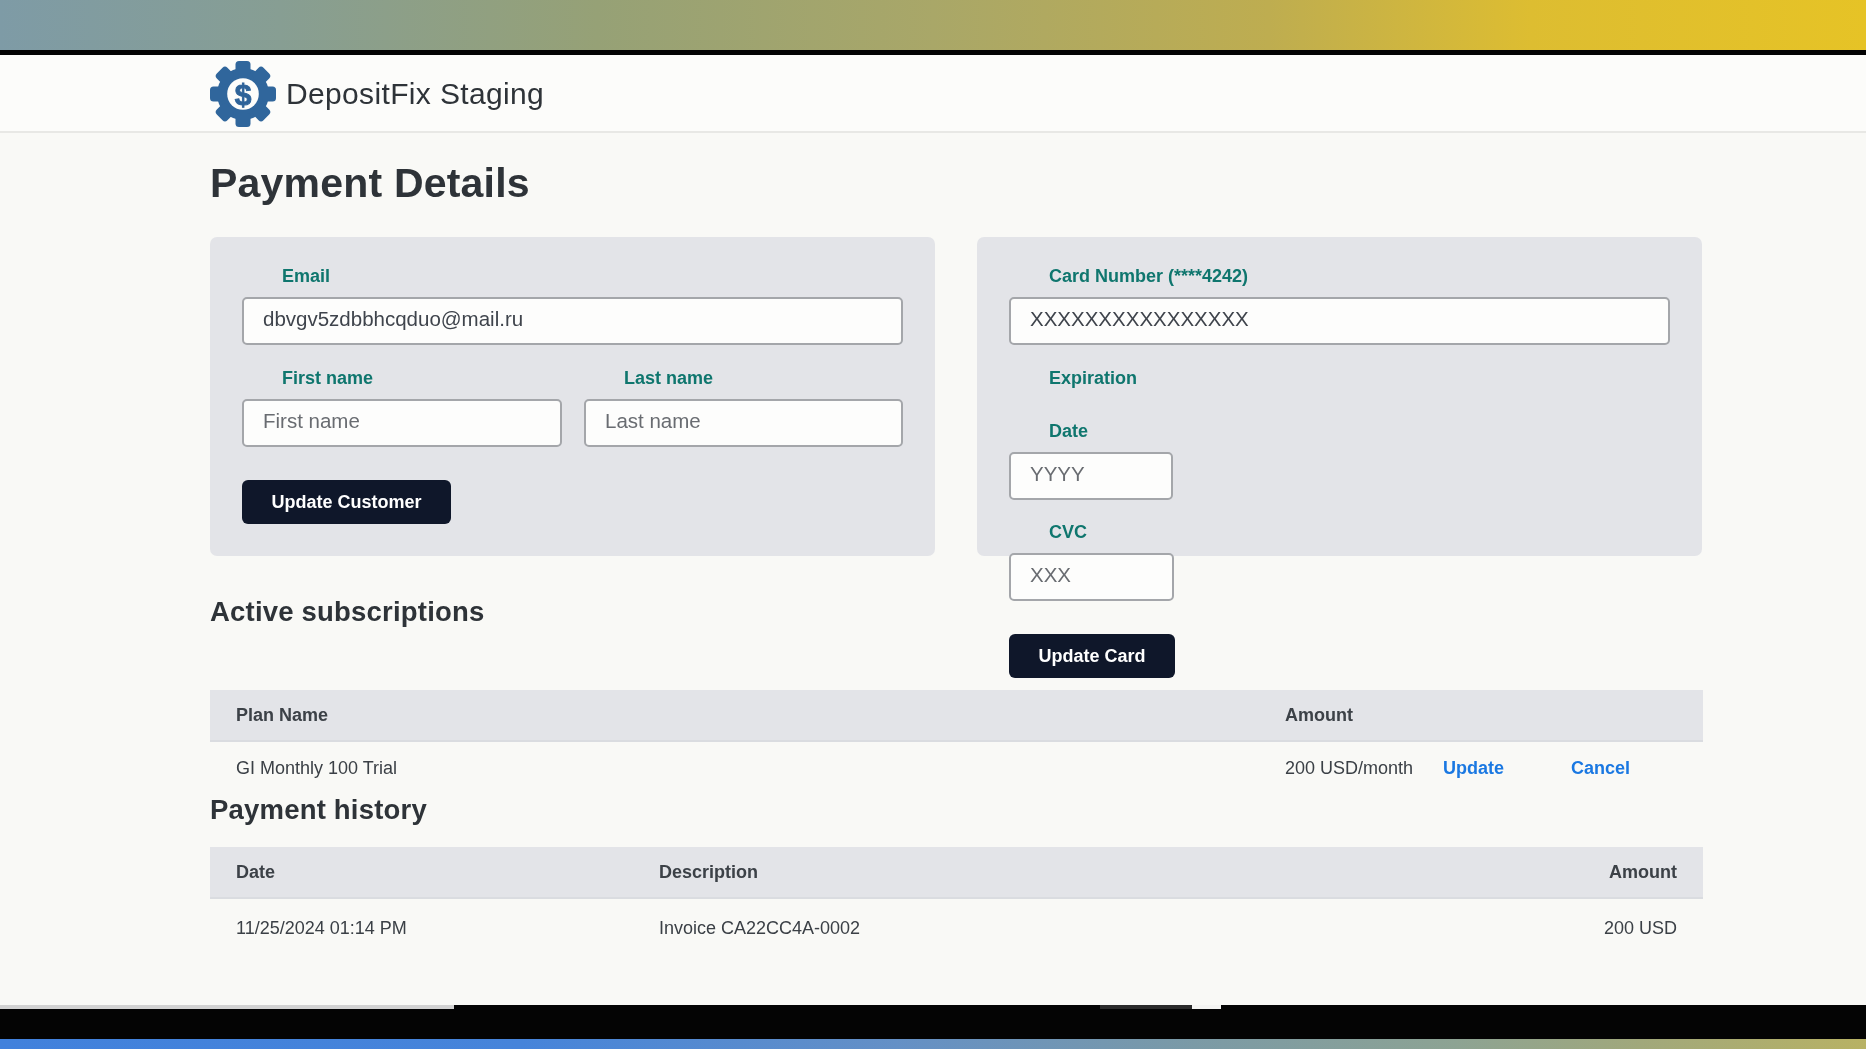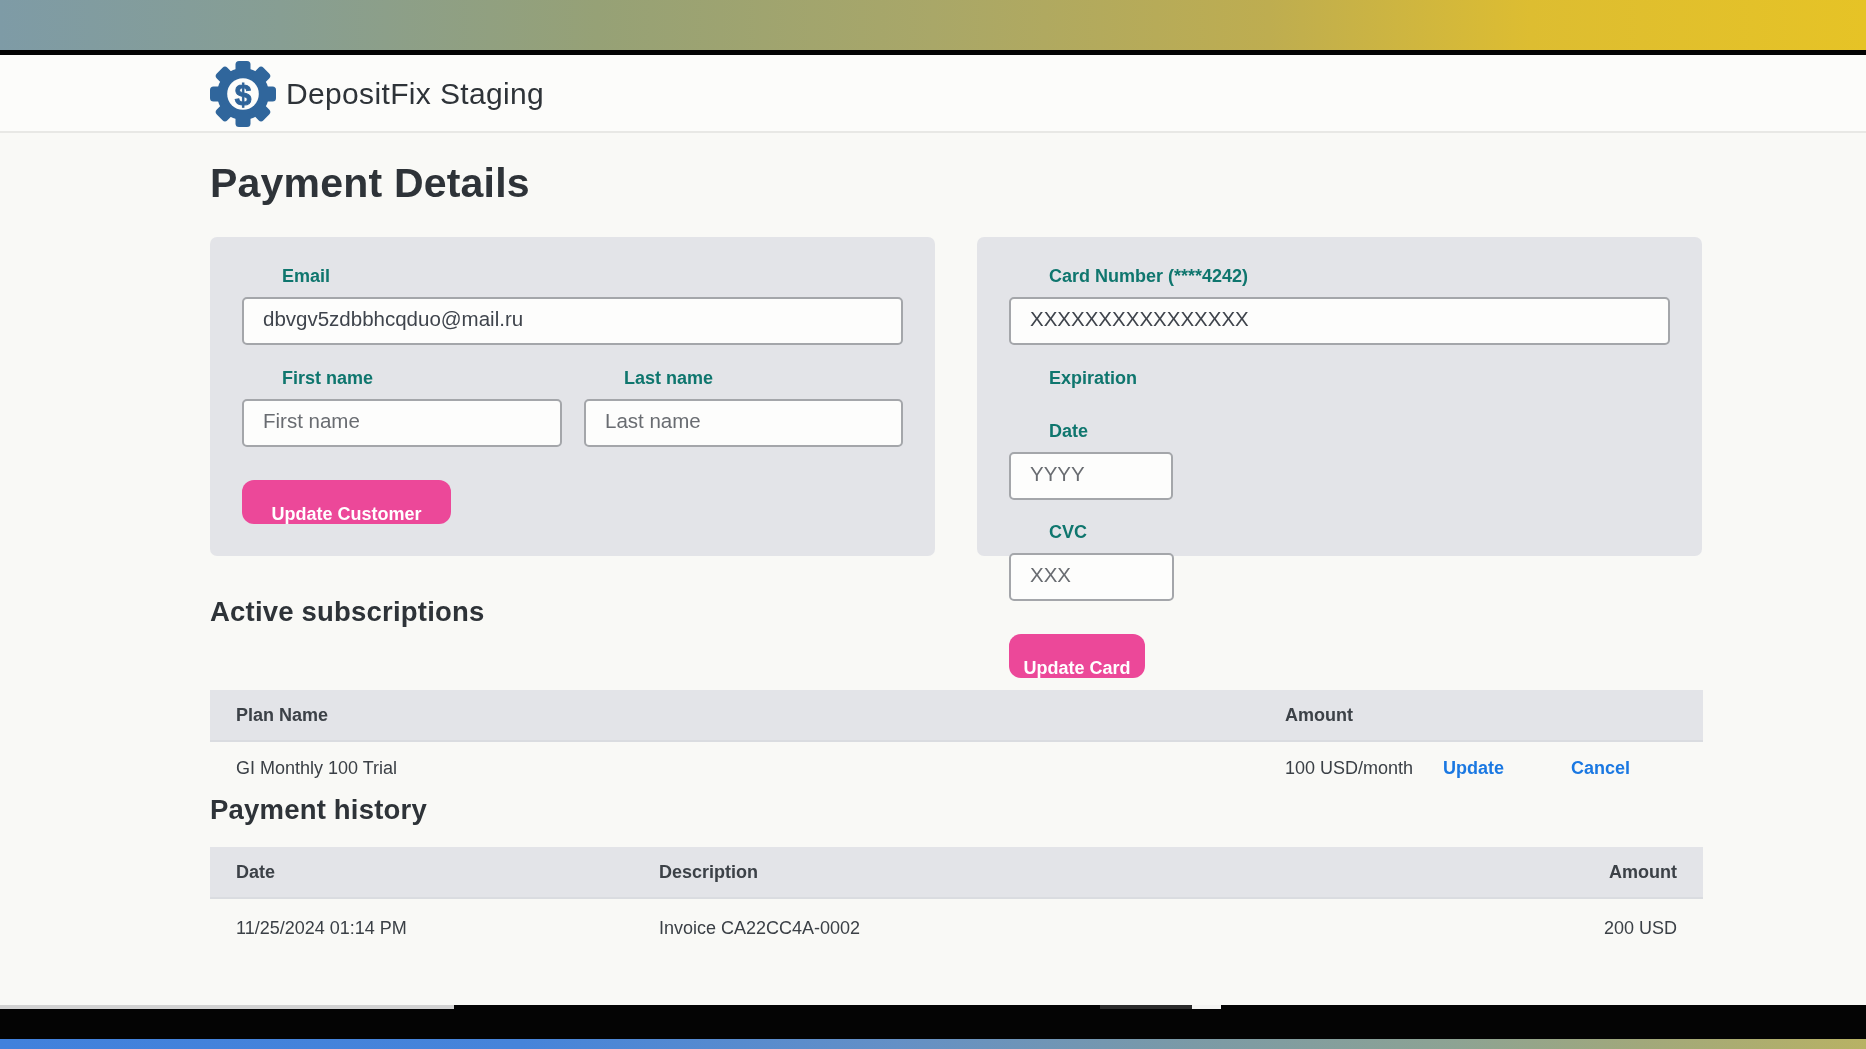--- a/index.html
+++ b/index.html
@@ -22,23 +22,23 @@
   .panels { position:absolute; top:100px; left:0; width:1493px; }
   .panel { position:absolute; top:0; width:725px; height:319px; background:#e3e4e8; border-radius:7px; padding:29px 32px; }
   .panel.left { left:0; }
   .panel.right { left:767px; }
 
   label { display:block; font-size:18px; font-weight:bold; color:#0f766e; margin-bottom:10px;margin-left:40px; }
   .inp { display:block; height:48px; background:#fdfdfc; border:2px solid #a4a6aa; border-radius:5px;
     font-family:"Liberation Sans", sans-serif; font-size:20.5px; color:#3f444c; padding:0 19px 4px; width:100%; }
   .inp.ph { color:#696c71; }
   .frow { display:flex; margin-top:23px;justify-content:space-between; }
-  .btn { display:inline-block; margin-top:33px; background:#ec4899; color:#fff; font-weight:bold;
-    font-size:18px; border:none; border-radius:12px; height:44px; padding:12px; line-height:44px; text-align:center; }
-  .btn.w1 { width:209px; } .btn.w2 { width:136px; }
+  .btn { display:inline-block; margin-top:33px; background:#0f172a; color:#fff; font-weight:bold;
+    font-size:18px; border:none; border-radius:6px; height:44px; padding:0; line-height:44px; text-align:center; }
+  .btn.w1 { width:209px; } .btn.w2 { width:166px; }
 
   h2 { font-size:27.5px; font-weight:bold; color:#2e3338; letter-spacing:0.2px; }
   .h2-subs { position:absolute; top:459px; }
   .table1 { position:absolute; top:512px; width:1493px;margin-top:41px; }
   .h2-hist { position:absolute; top:657px; }
   .table2 { position:absolute; top:710px; width:1493px; }
 
   .thead { position:relative; background:#e3e4e8; height:50px; font-size:18px; font-weight:bold; color:#3c4147; }
   .trow { position:relative; border-top:2px solid #dadce0; height:54px; font-size:18px; color:#3b4046; }
   .table2 .trow { height:59px; }
@@ -121,21 +121,21 @@
     </div>
 
     <h2 class="h2-subs">Active subscriptions</h2>
     <div class="table1">
       <div class="thead">
         <span class="x1">Plan Name</span>
         <span class="xa">Amount</span>
       </div>
       <div class="trow">
         <span class="x1">GI Monthly 100 Trial</span>
-        <span class="xa">100 USD/month</span>
+        <span class="xa">200 USD/month</span>
         <span class="xu"><a class="lnk" href="#">Update</a></span>
         <span class="xc"><a class="lnk" href="#">Cancel</a></span>
       </div>
     </div>
 
     <h2 class="h2-hist">Payment history</h2>
     <div class="table2">
       <div class="thead">
         <span class="x1">Date</span>
         <span class="xd">Description</span>

